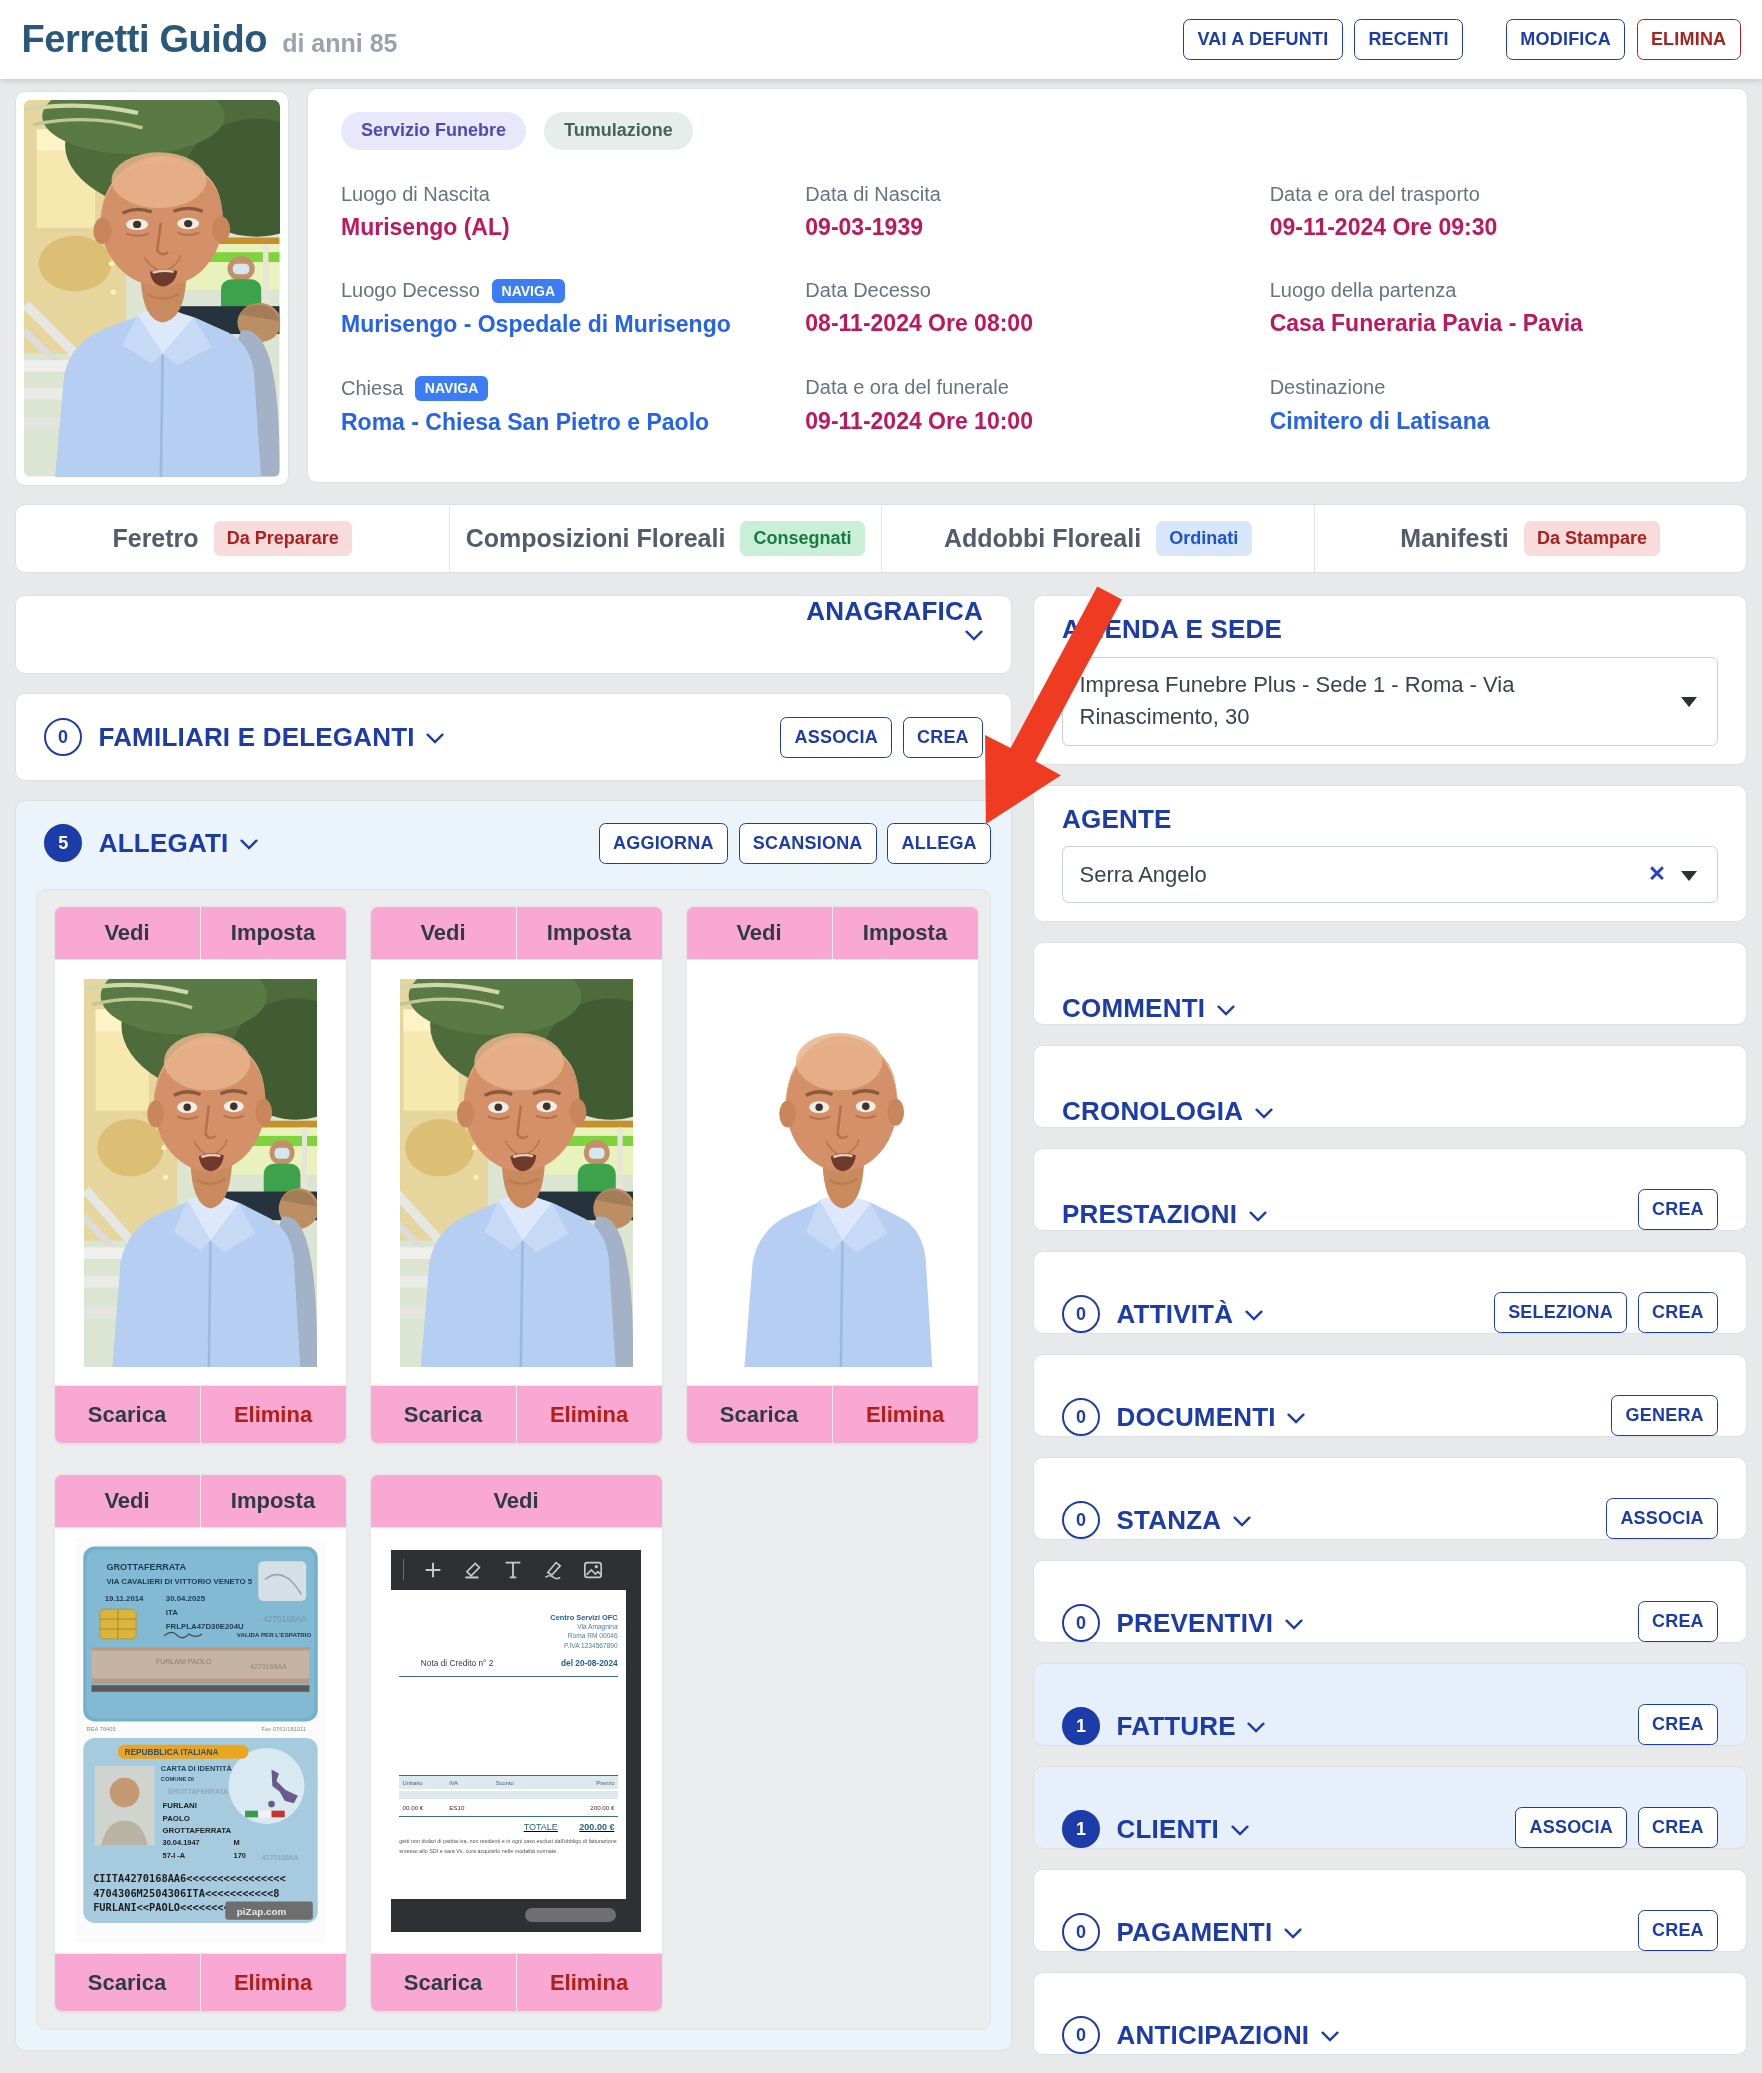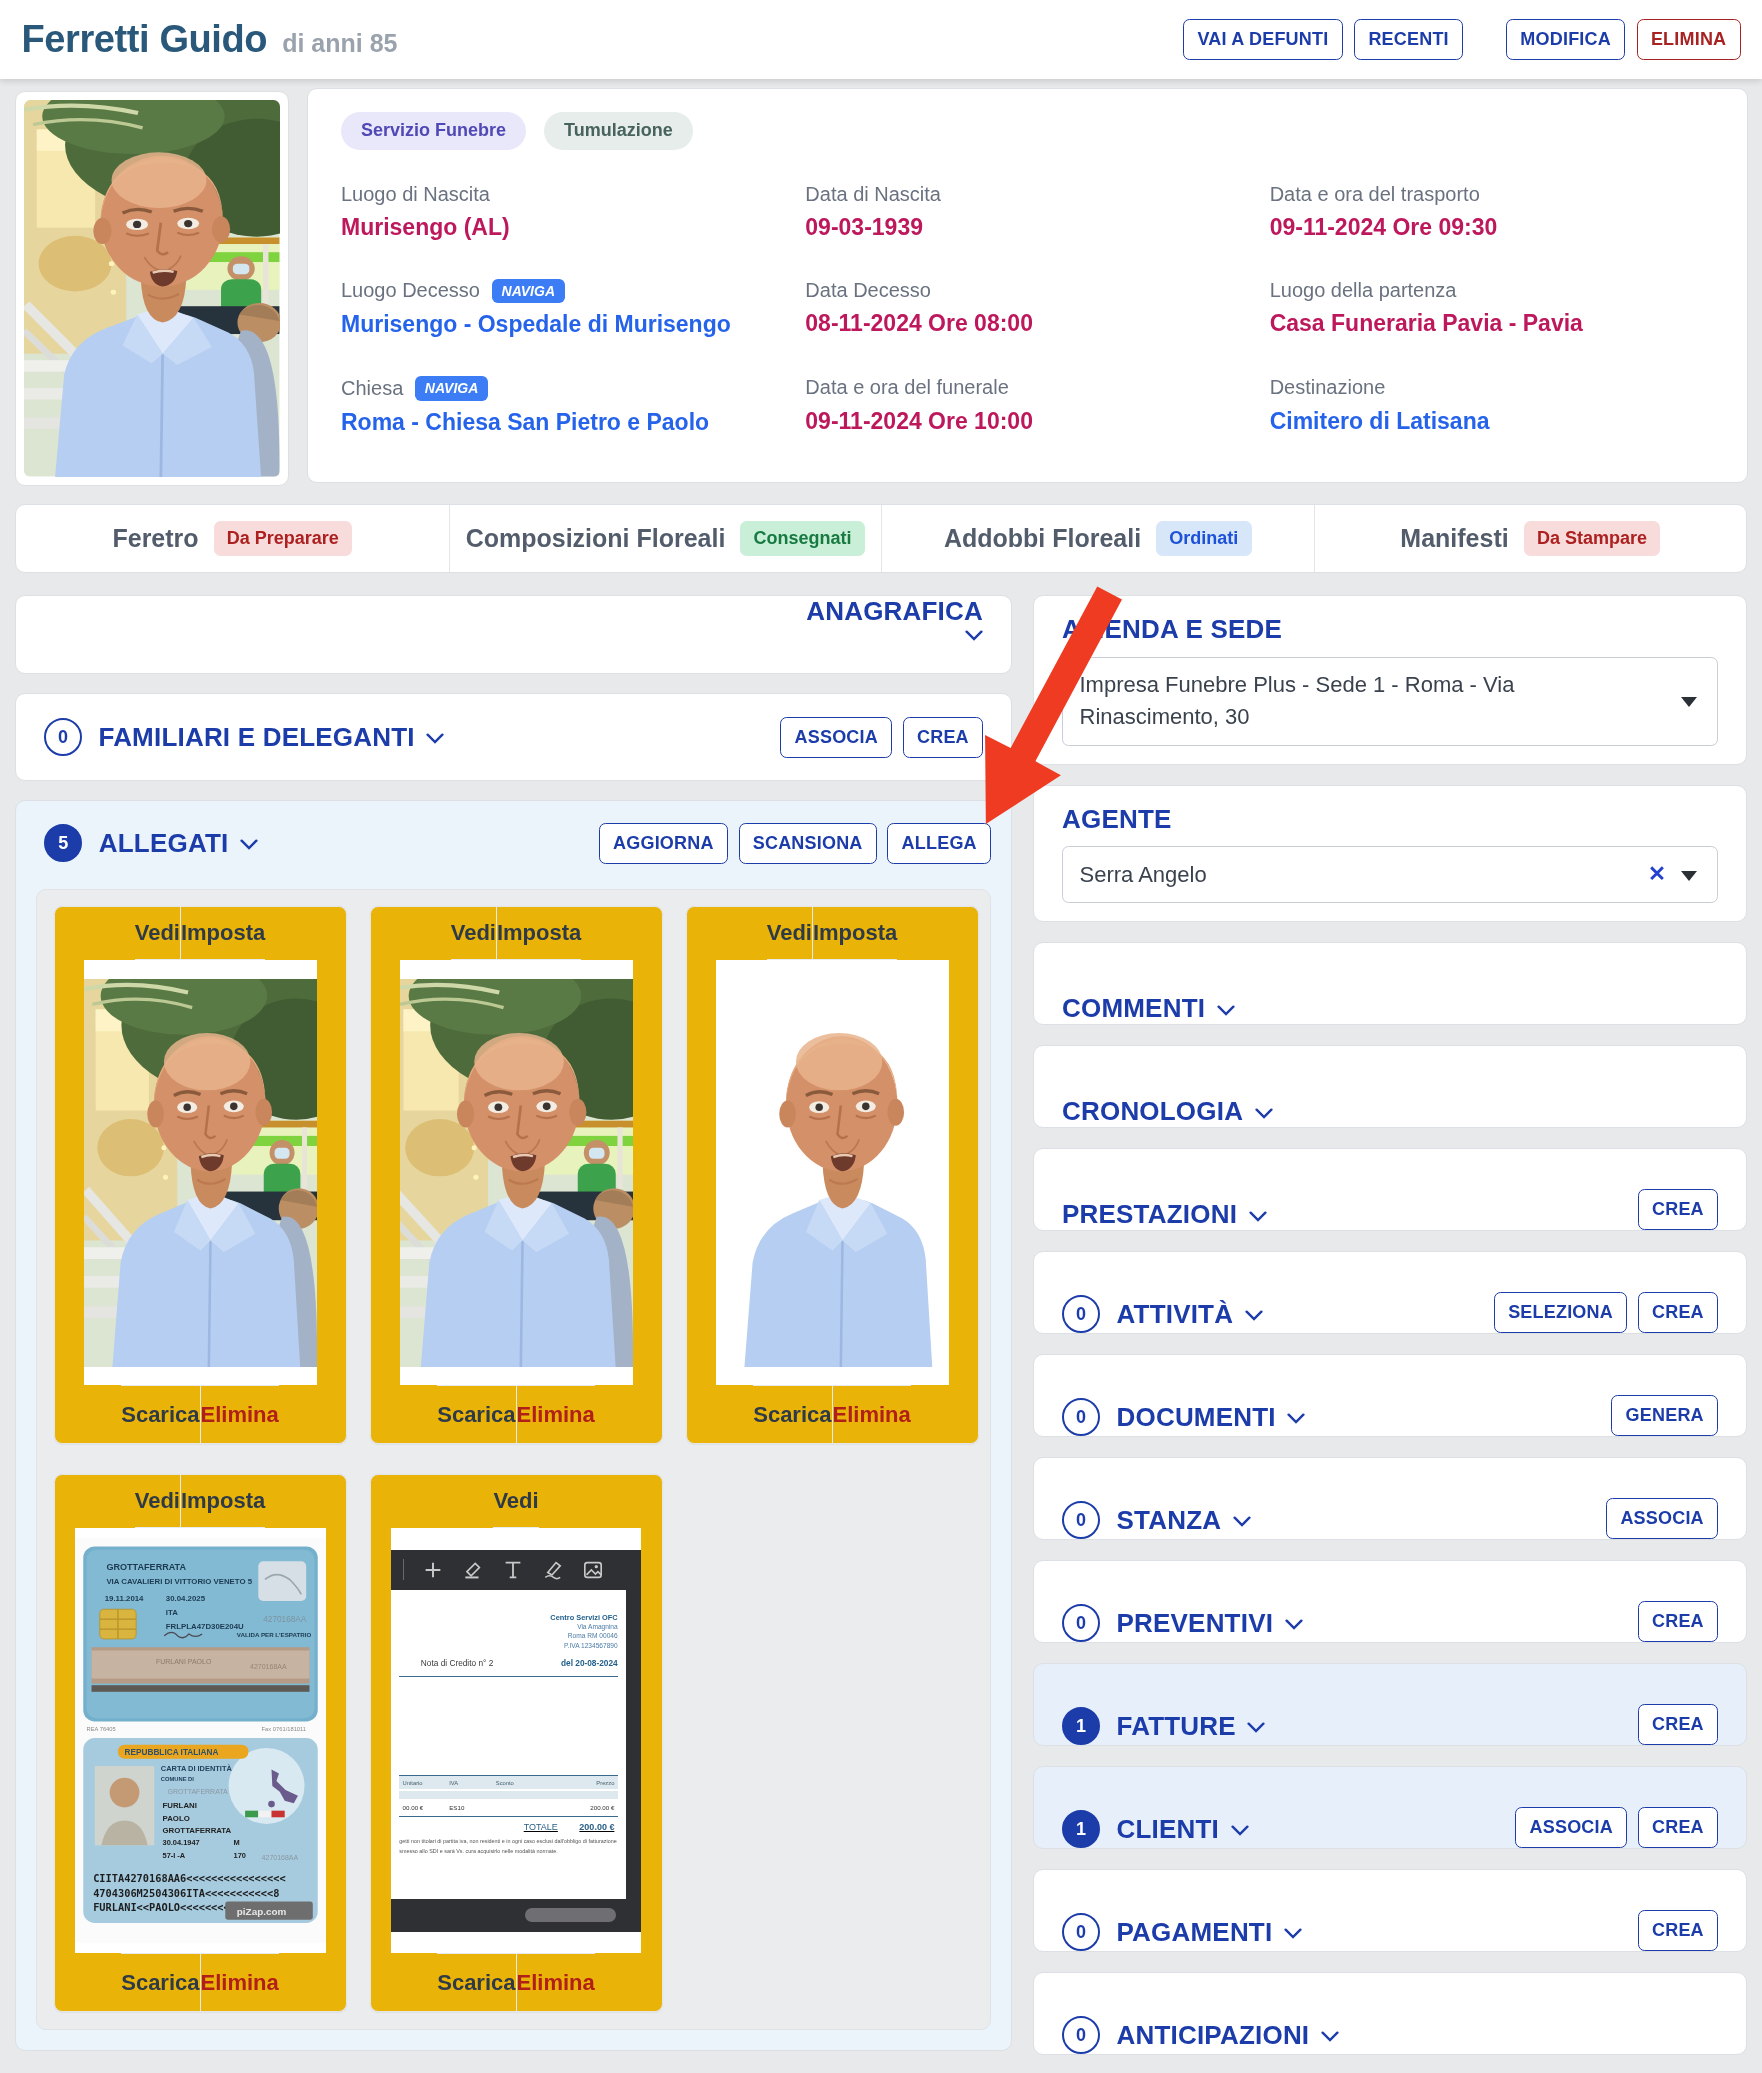--- a/index.html
+++ b/index.html
@@ -29,21 +29,21 @@
 
   
   .info-card { position:absolute; left:307px; top:88px; width:1441px; height:395px; padding:23px 33px; }
   .tag-row { display:flex; gap:18px; }
   .tag { font-size:18px; font-weight:600; padding:8.3px 20px; border-radius:826px; }
   .tag.lavender { background:#e9e8fa; color:#5048b5; }
   .tag.sage { background:#e6edea; color:#47635c; }
   .detail-grid { display:grid; grid-template-columns:1fr 1fr 1fr; column-gap:20px; row-gap:38px; margin-top:33px; }
   .field-label-row { display:flex; align-items:center; gap:11.6px; margin-bottom:8.3px; }
   .field-label { font-size:20px; color:#6a7280; }
-  .naviga { background:#3c7df5; color:#fff; font-size:14px; font-weight:700; padding:4.1px 10px; border-radius:5.8px;font-style:italic; }
+  .naviga { background:#3c7df5; color:#fff; font-size:14px; font-weight:700; padding:4.1px 10px; border-radius:5.8px; }
   .field-value { font-size:23px; font-weight:600; color:#be185d; }
   .field-value.link { color:#2563eb; cursor:pointer; }
 
   
   .status-row { position:absolute; left:15px; top:504px; width:1732px; height:69px; display:grid;
     grid-template-columns:1fr 1fr 1fr 1fr; }
   .status-cell { display:flex; align-items:center; justify-content:center; gap:15px; }
   .status-cell + .status-cell { border-left:0.8px solid #e3e5e8; }
   .status-label { font-size:25px; font-weight:700; color:#525c6b; }
   .badge { font-size:18px; font-weight:600; padding:7.4px 13.2px; border-radius:6.6px; white-space:nowrap; }
@@ -67,22 +67,22 @@
   .simple-section.hl { background:#e7f0fa; }
 
   .sec-anagrafica { height:79px; padding:0 28px; display:flex; align-items:flex-end;flex-direction:column; }
   .sec-familiari { height:88px; padding:0 28px; display:flex; align-items:center; justify-content:space-between; }
 
   
   .sec-allegati { background:#ebf3fb; padding:21.5px 20px 20px 20px; }
   .allegati-head { display:flex; align-items:center; justify-content:space-between; padding-left:8.3px; }
   .att-container { background:#ebeced; border:0.8px solid #e0e2e5; border-radius:10px; margin-top:25px; padding:16.5px; }
   .att-grid { display:grid; grid-template-columns:repeat(3, 293px); gap:30px 23px; }
-  .att-card { background:#eab308; border:0.8px solid #e4e6ea; border-radius:8.3px; overflow:hidden;
-    box-shadow:0 0.8px 1.7px rgba(0,0,0,.05); display:flex; flex-direction:column;align-items:center; }
+  .att-card { background:#f9a8d4; border:0.8px solid #e4e6ea; border-radius:8.3px; overflow:hidden;
+    box-shadow:0 0.8px 1.7px rgba(0,0,0,.05); display:flex; flex-direction:column; }
   .att-head { display:flex; height:53px; border-bottom:0.8px solid #e8eaee; }
   .att-cell { flex:1; display:flex; align-items:center; justify-content:center; font-size:22px; font-weight:600;
     color:#2f3a47; cursor:pointer; }
   .att-cell + .att-cell { border-left:0.8px solid #e8eaee; }
   .att-img { height:425px; display:flex; align-items:center; justify-content:center; background:#fff; }
   .att-foot { display:flex; height:58px; border-top:0.8px solid #e8eaee; }
   .att-cell.del { color:#b02018; }
 
   .photo-svg { width:233px; height:388px; }
   .idcard-svg { width:251px; height:405px; }

